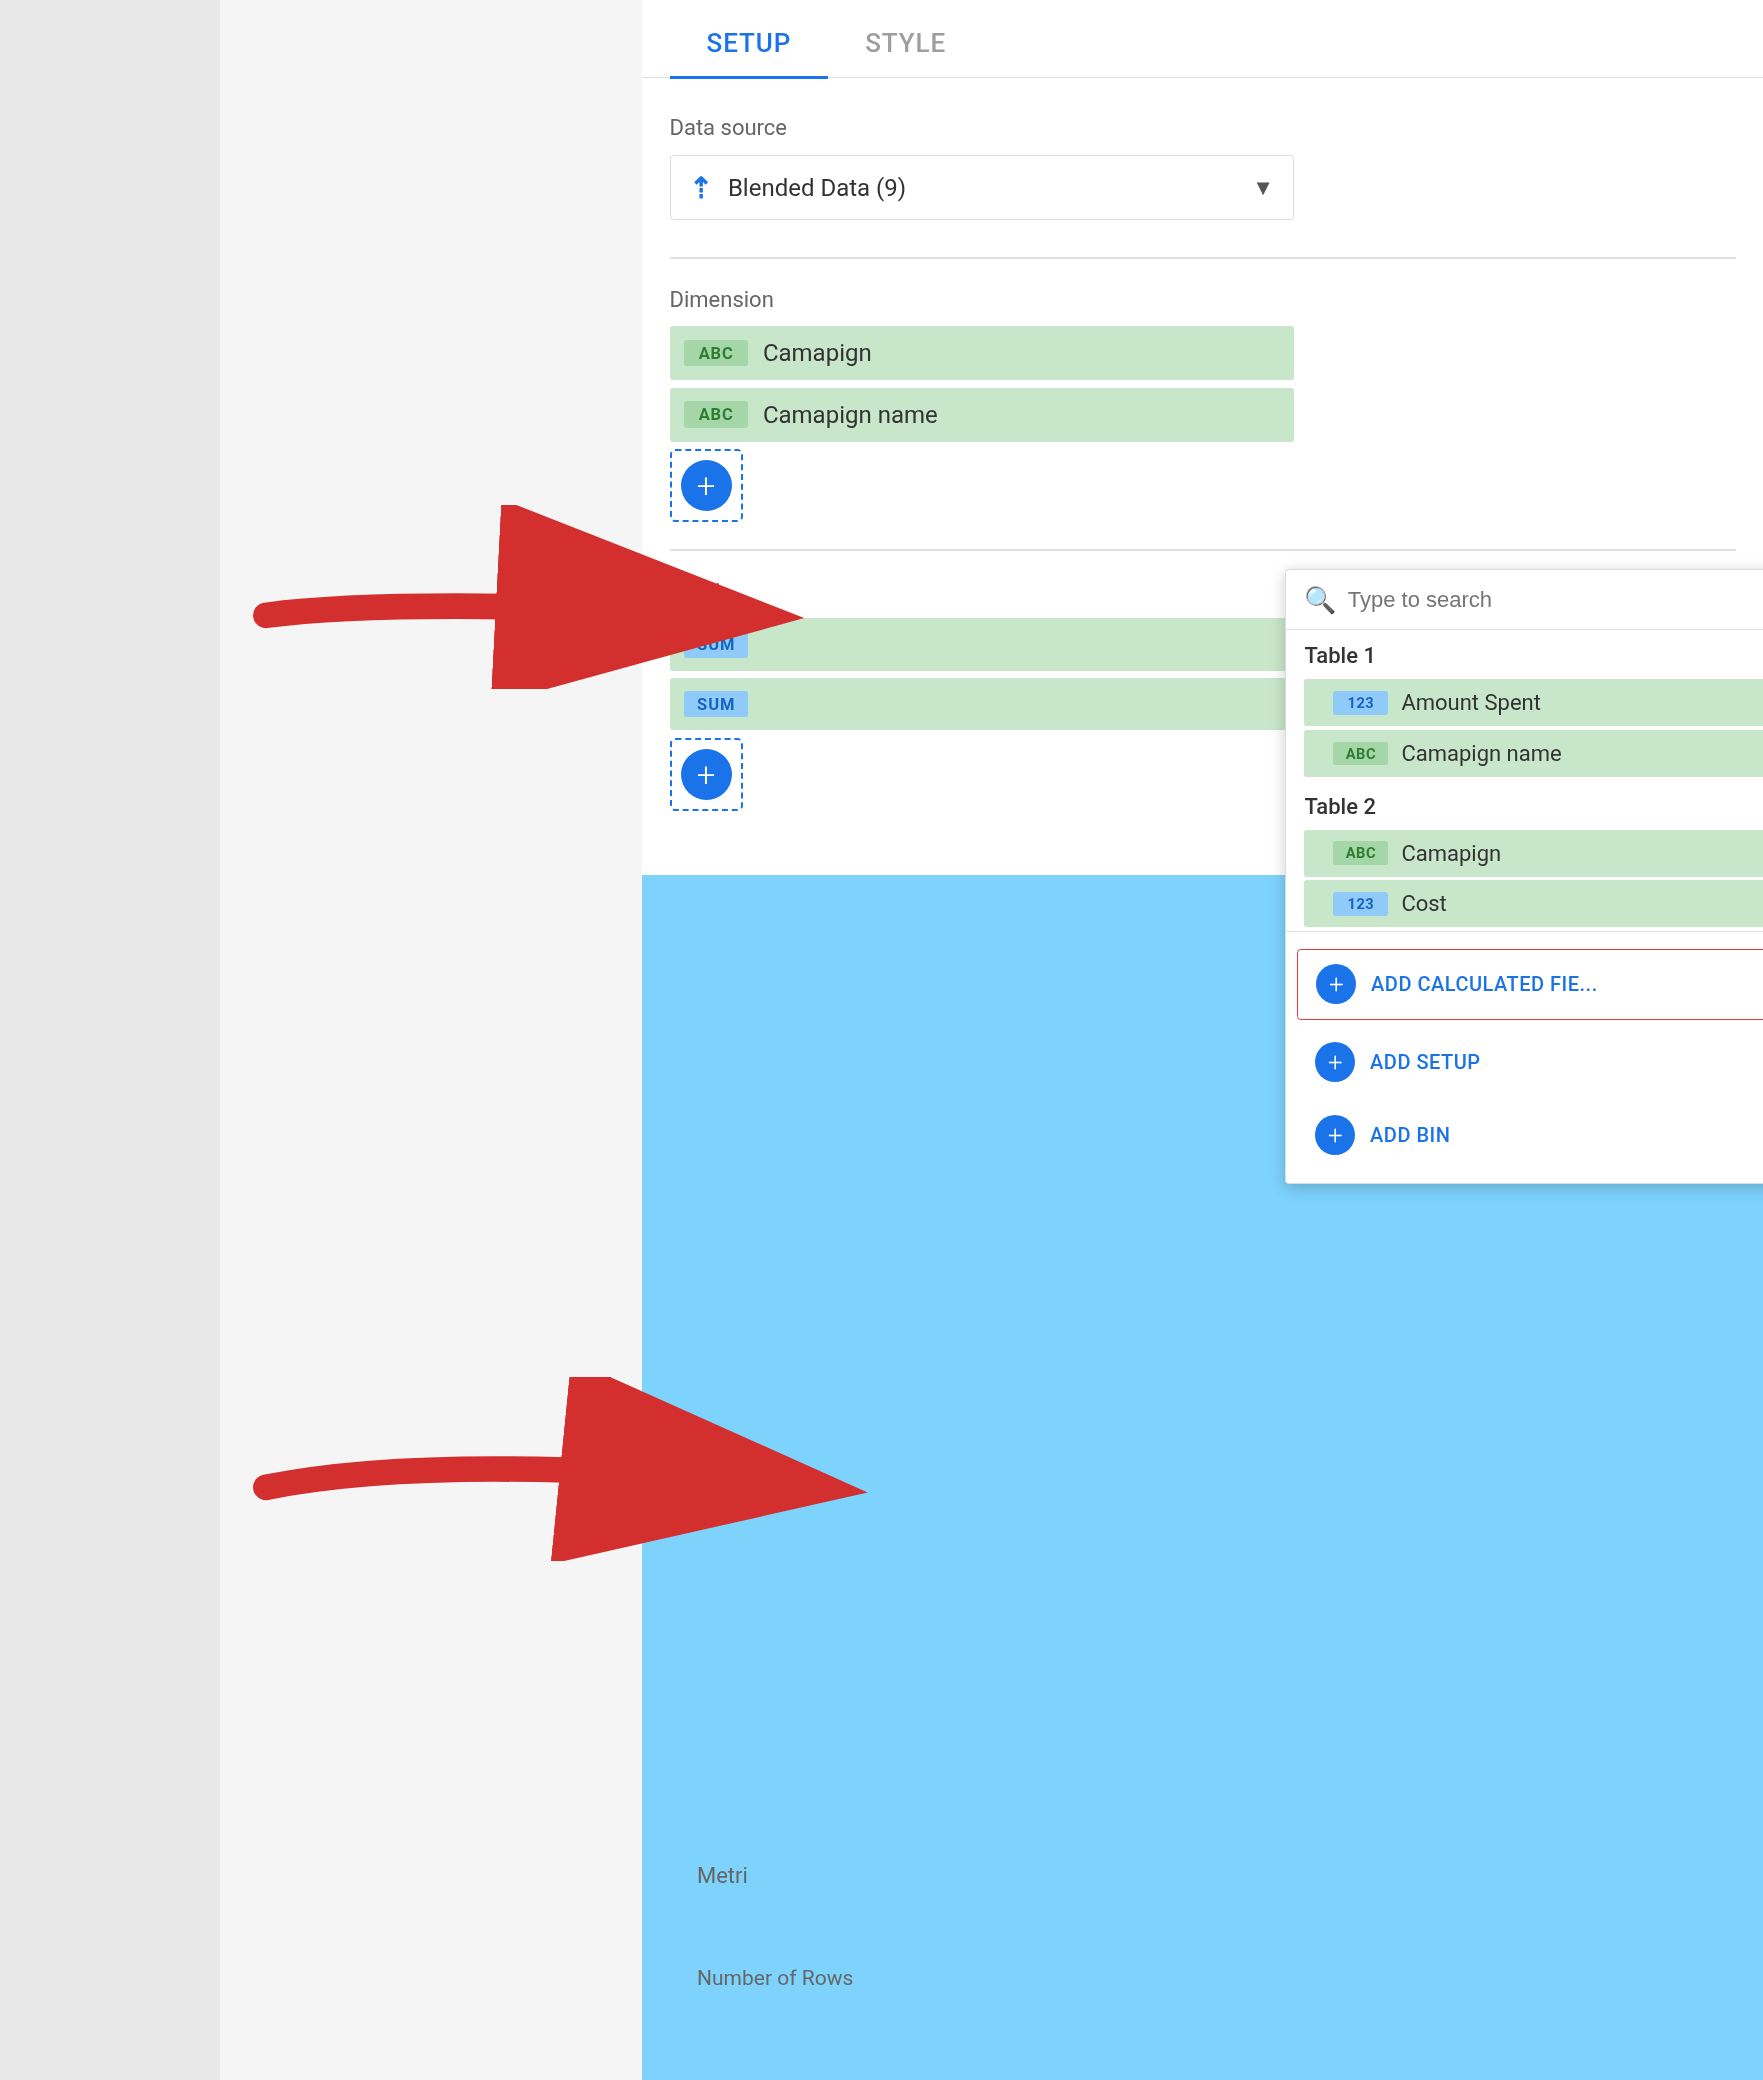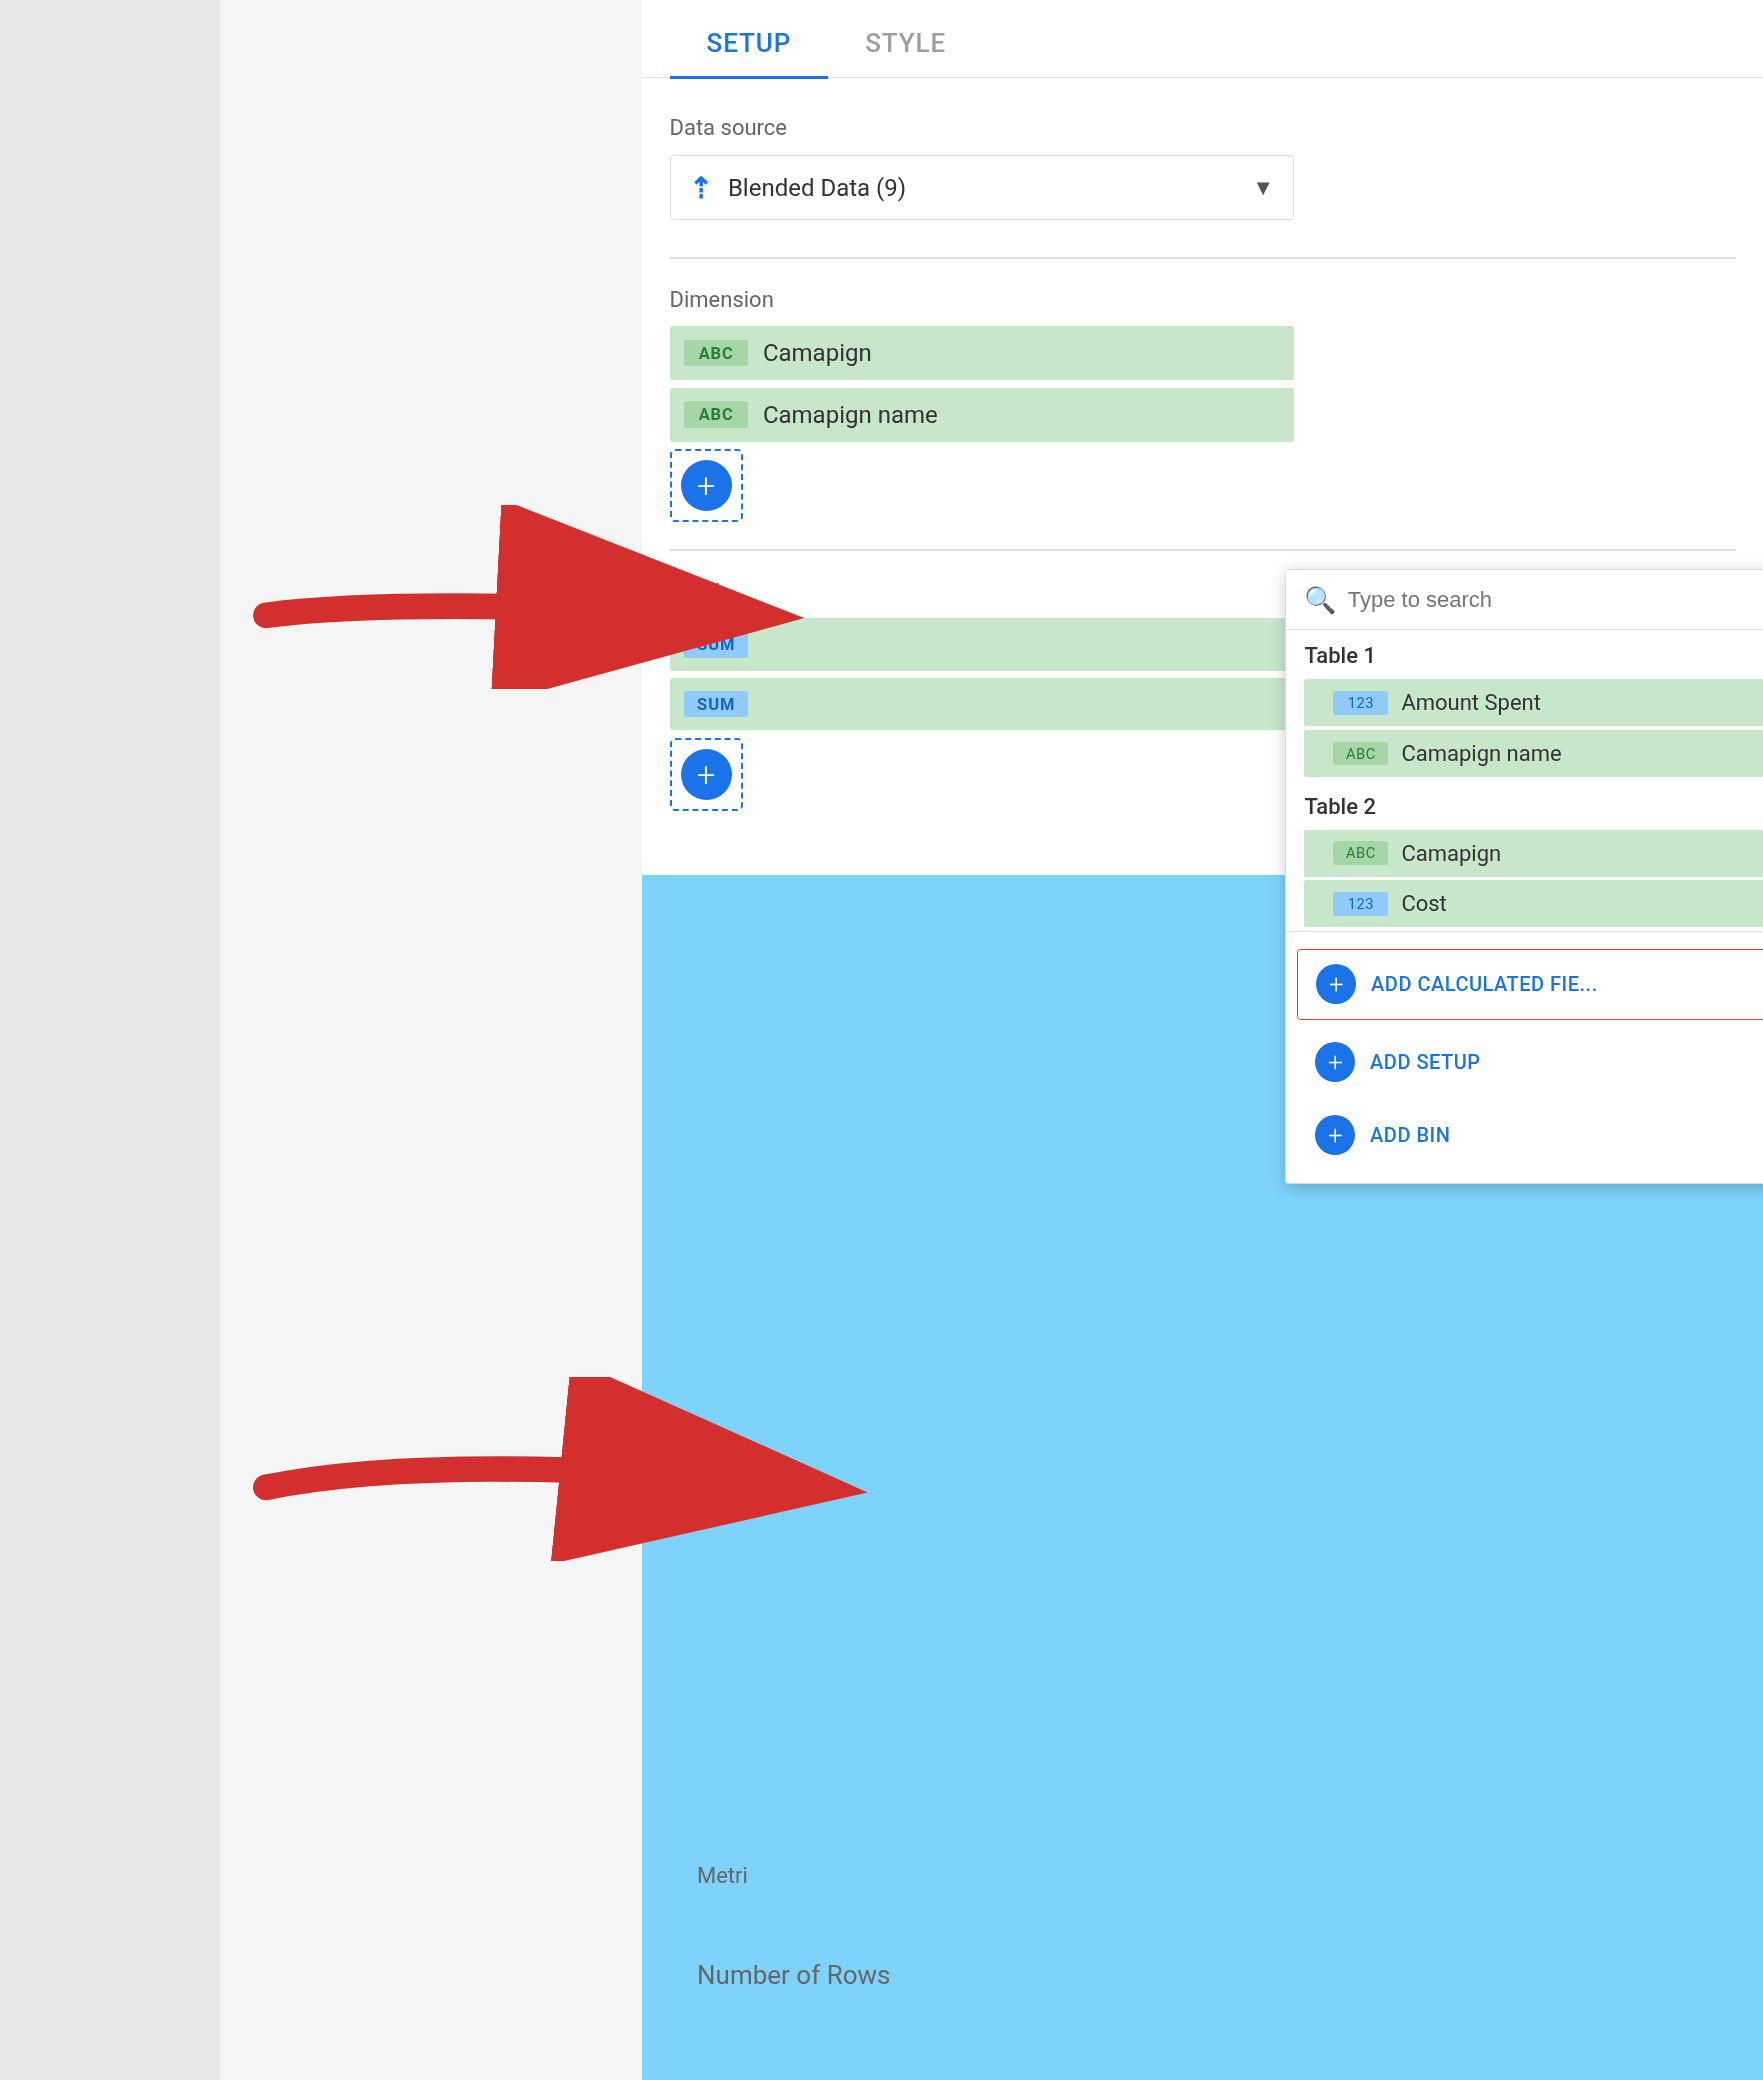--- a/index.html
+++ b/index.html
@@ -268,21 +268,21 @@
       align-items: center;
       padding: 11px 18.4px 11px 29px;
       cursor: pointer;
       background: #c8e6c9;
       margin: 3.7px 18.4px;
       border-radius: 2.8px;
     }
 
     .dropdown-item .badge {
       font-size: 14.7px;
-      font-weight: normal;
+      font-weight: bold;
       color: #2e7d32;
       background: #a5d6a7;
       padding: 2.8px 7.3px;
       border-radius: 2.8px;
       margin-right: 13px;
       min-width: 55px;
       text-align: center;
       letter-spacing: 0.5px;
     }
 
@@ -355,21 +355,21 @@
       top: 1377px;
       left: 0px;
       width: 826px;
       height: 184px;
       pointer-events: none;
       z-index: 200;
     }
 
     
     .number-rows-label {
-      font-size: 26px;
+      font-size: 21px;
       color: #666;
       padding: 18.4px 27.5px;
     }
 
     
     .metrics-partial {
       font-size: 22px;
       color: #666;
       padding: 9.2px 27.5px;
     }

